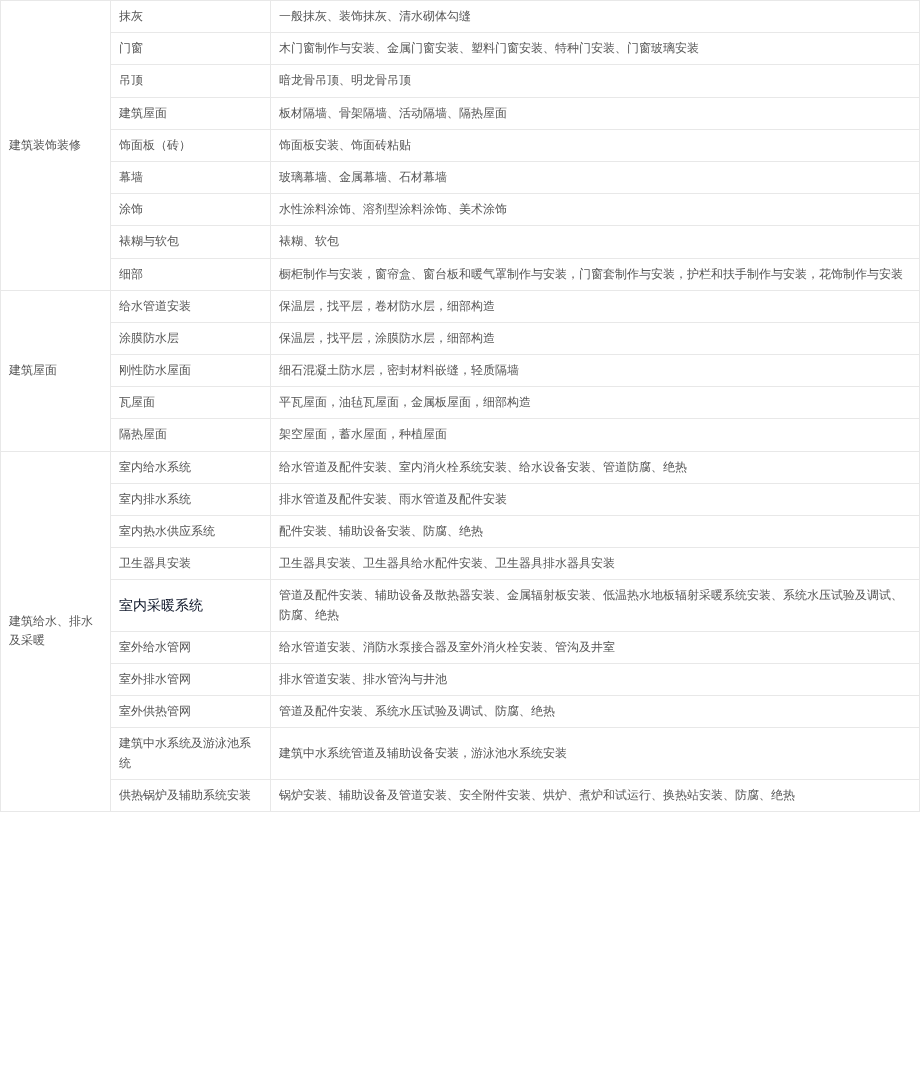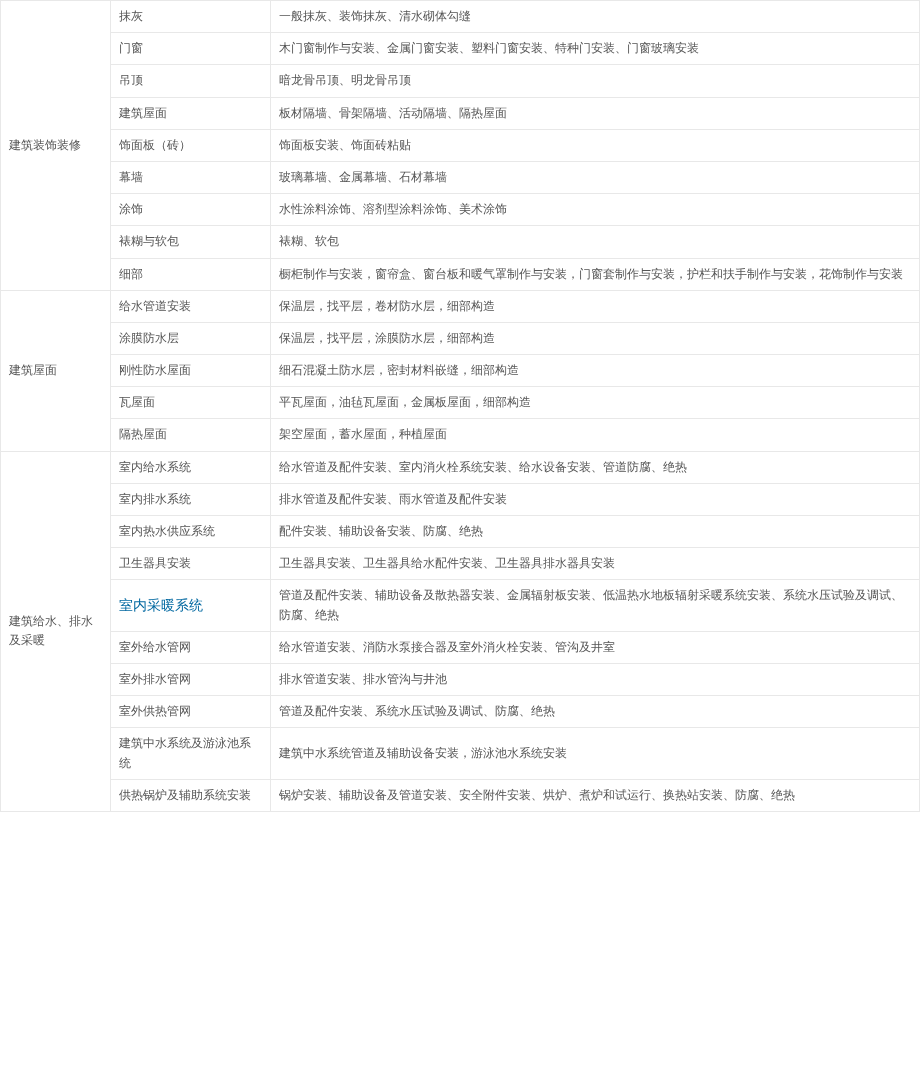--- a/index.html
+++ b/index.html
@@ -20,21 +20,21 @@
       border: 1px solid #e8e8e8;
       padding: 6px 8px;
       vertical-align: middle;
       line-height: 1.6;
       font-size: 12px;
       color: #555;
     }
     .col1 { width: 110px; }
     .col2 { width: 160px; }
     .col3 { }
-    .big { font-size: 14px; font-weight: 500; color: #0369a1; }
+    .big { font-size: 14px; font-weight: 500; color: #0f172a; }
   </style>
 </head>
 <body>
 
 <table>
   <tbody id="tbody">
       <tr>
         <td class="col1" rowspan="9">建筑装饰装修</td>
         <td class="col2">抹灰</td>
         <td class="col3">一般抹灰、装饰抹灰、清水砌体勾缝</td>
@@ -75,21 +75,21 @@
         <td class="col1" rowspan="5">建筑屋面</td>
         <td class="col2">给水管道安装</td>
         <td class="col3">保温层，找平层，卷材防水层，细部构造</td>
       </tr>
       <tr>
         <td class="col2">涂膜防水层</td>
         <td class="col3">保温层，找平层，涂膜防水层，细部构造</td>
       </tr>
       <tr>
         <td class="col2">刚性防水屋面</td>
-        <td class="col3">细石混凝土防水层，密封材料嵌缝，细部构造</td>
+        <td class="col3">细石混凝土防水层，密封材料嵌缝，轻质隔墙</td>
       </tr>
       <tr>
         <td class="col2">瓦屋面</td>
         <td class="col3">平瓦屋面，油毡瓦屋面，金属板屋面，细部构造</td>
       </tr>
       <tr>
         <td class="col2">隔热屋面</td>
         <td class="col3">架空屋面，蓄水屋面，种植屋面</td>
       </tr>
       <tr>

